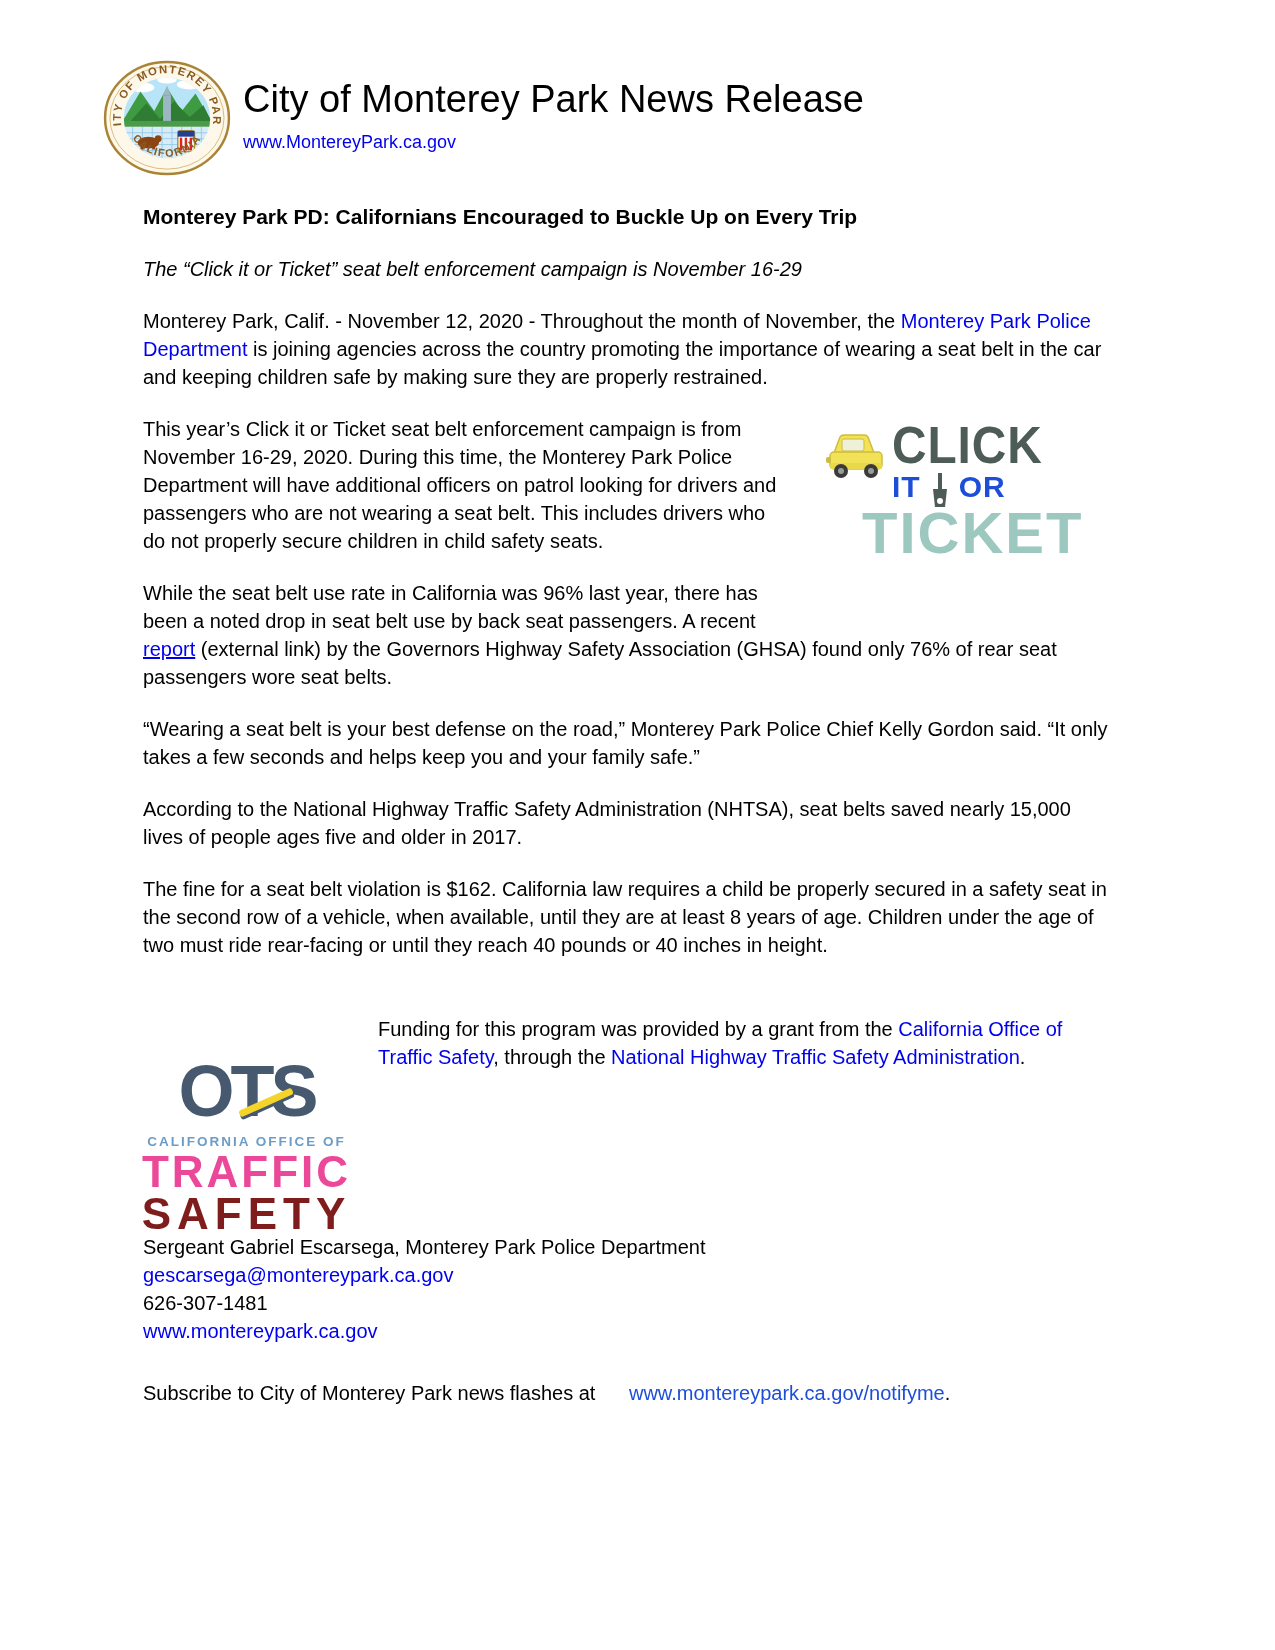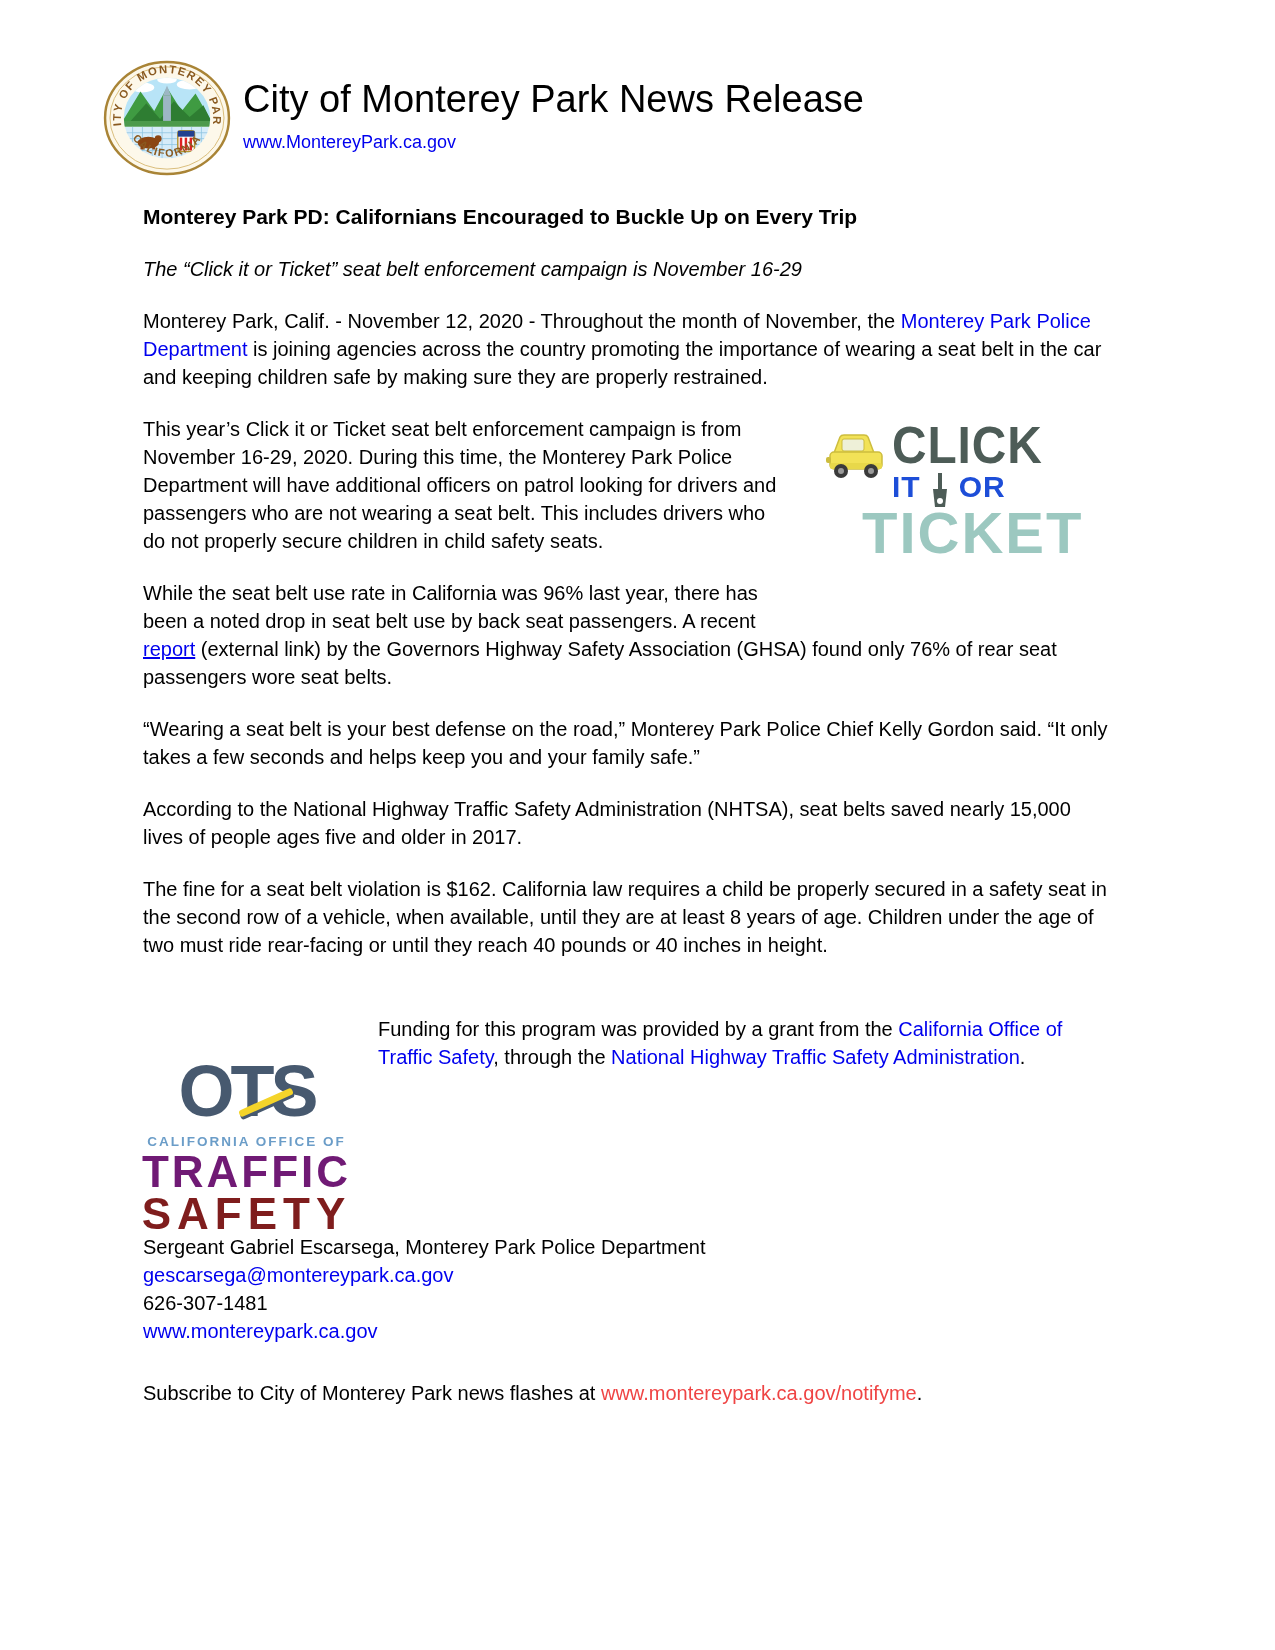--- a/index.html
+++ b/index.html
@@ -14,38 +14,38 @@
   .header-text { margin-left:12px; padding-top:16px; }
   .header-title { font-size:38px; line-height:46px; font-weight:400; color:#000; white-space:nowrap; }
   .header-link { margin-top:6px; font-size:18px; color:#0000EE; cursor:pointer; text-decoration:none; display:inline-block; }
   
   .content { position:absolute; top:203px; left:143px; width:967px; }
   .headline { font-weight:700; font-size:21px; margin:0 0 24px 0; }
   .subtitle { font-style:italic; font-size:20px; margin:0 0 24px 0; }
   .para { margin:0 0 24px 0; }
   a.lnk { color:#0000EE; text-decoration:none; cursor:pointer; }
   a.lnk.ul { text-decoration:underline; }
-  a.lnk.visited { color:#ef4444; }
+  a.lnk.visited { color:#1d4ed8;margin-left:28px; }
   
   .cit-float { float:right; width:330px; height:216px; position:relative; }
   .cit-logo { position:absolute; top:2px; right:24px; width:262px; }
   .cit-row1 { display:flex; align-items:flex-end; }
   .cit-car { width:66px; height:52px; margin-right:2px; position:relative; top:12px; }
   .cit-click { font-weight:700; font-size:52px; line-height:48px; color:#4d5c57; letter-spacing:1px; transform:scaleX(.92); transform-origin:left; }
   .cit-row2 { display:flex; align-items:center; margin-left:68px; margin-top:-2px; }
   .cit-it, .cit-or { font-weight:700; font-size:30px; line-height:30px; color:#1d4ed8; letter-spacing:1px; }
   .cit-buckle { width:22px; height:40px; margin:0 8px; position:relative; top:6px; }
   .cit-ticket { font-weight:700; font-size:58px; line-height:52px; color:#9cc8c0; letter-spacing:2px; margin-left:38px; margin-top:2px; transform:scaleX(.95); transform-origin:left; }
   
   .ots-section { position:relative; margin-top:56px; min-height:180px; }
   .ots-logo { position:absolute; left:-4px; top:40px; width:215px; text-align:center; }
   .ots-acronym { font-weight:700; font-size:72px; line-height:72px; color:#47596f; letter-spacing:-4px; position:relative; }
   .ots-road { position:absolute; left:98px; top:44px; width:58px; height:7px; background:#f4d42a; transform:rotate(-24deg); border-radius:3px; box-shadow:0 3px 0 #47596f; }
   .ots-line1 { font-weight:700; font-size:13.5px; line-height:18px; color:#6b9dc8; letter-spacing:2px; margin-top:6px; }
-  .ots-line2 { font-weight:700; font-size:44px; line-height:42px; color:#701a75; letter-spacing:3px; }
+  .ots-line2 { font-weight:700; font-size:44px; line-height:42px; color:#ec4899; letter-spacing:3px; }
   .ots-line3 { font-weight:700; font-size:44px; line-height:42px; color:#7f1d1d; letter-spacing:6px; }
   .ots-text { margin-left:235px; }
   .ots-text .para:first-child { margin-bottom:24px; }
   
   .media-contact { margin-top:38px; }
   .mc-heading { font-weight:700; }
   .mc-line { display:block; }
   .subscribe { margin-top:34px; }
   .footer { margin-top:156px; }
 </style>

